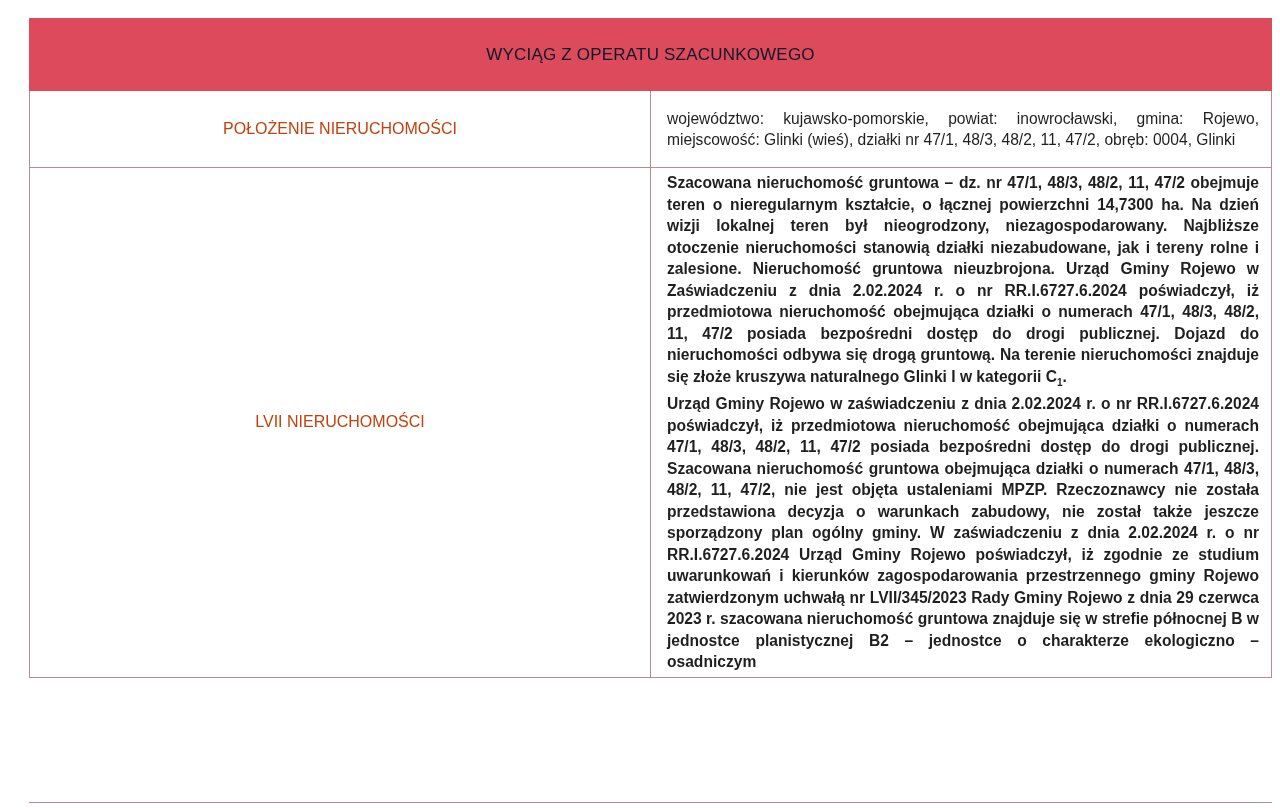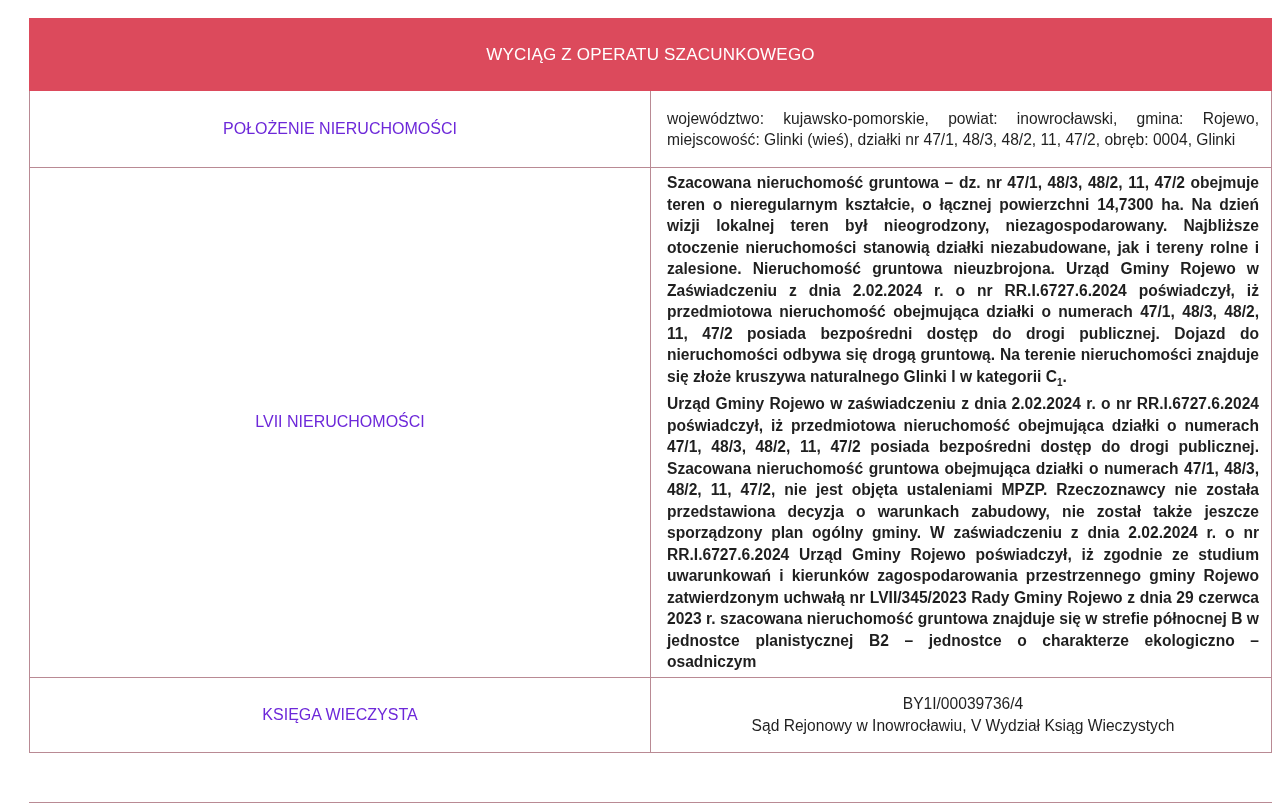--- a/index.html
+++ b/index.html
@@ -1,23 +1,23 @@
 <!DOCTYPE html>
 <html><head>
 <meta charset="utf-8">
 <style>
   html, body { margin: 0; padding: 0; background: #ffffff; }
   body { width: 1280px; height: 808px; overflow: hidden; position: relative;
          font-family: "Liberation Sans", "DejaVu Sans", sans-serif; color: #1e1e1e; }
   .doc-table { position: absolute; left: 29px; top: 18px; width: 1243px;
                border-collapse: collapse; table-layout: fixed; }
   .doc-table td { border: 1px solid #b98a94; vertical-align: middle; }
-  .header-cell { background: #dc4a5c; color: #ffffff; height: 69px; text-align: center;
+  .header-cell { background: #dc4a5c; color: #0f172a; height: 69px; text-align: center;
                  font-size: 17px; letter-spacing: 0.2px; border-color: #dc4a5c !important; }
-  .label-cell { width: 363px; text-align: center; font-size: 16px; color: #6d28d9; padding: 0 6px; }
+  .label-cell { width: 363px; text-align: center; font-size: 16px; color: #c2410c; padding: 0 6px; }
   .value-cell { padding: 4px 12px 4px 16px; font-size: 15.6px; line-height: 21.5px;
                 text-align: justify; color: #1f1f1f; }
   .value-cell p { margin: 0; font-weight: bold; }
   .row-location td { height: 68px; }
   .row-kw td { height: 66px; }
   .center { text-align: center; }
   sub { font-size: 10px; }
   .bottom-edge { position: absolute; left: 29px; top: 802px; width: 1243px; height: 6px;
                  border-top: 1px solid #b98a94; }
 </style>
@@ -33,22 +33,15 @@
     <td class="label-cell">POŁOŻENIE NIERUCHOMOŚCI</td>
     <td class="value-cell">województwo: kujawsko-pomorskie, powiat: inowrocławski, gmina: Rojewo, miejscowość: Glinki (wieś),  działki nr 47/1, 48/3, 48/2, 11, 47/2, obręb: 0004, Glinki</td>
   </tr>
   <tr class="row-description">
     <td class="label-cell">LVII NIERUCHOMOŚCI</td>
     <td class="value-cell">
       <p><span>Szacowana nieruchomość gruntowa – dz. nr 47/1, 48/3, 48/2, 11, 47/2 obejmuje teren o nieregularnym kształcie, o łącznej powierzchni 14,7300 ha. Na dzień wizji lokalnej teren był nieogrodzony, niezagospodarowany. Najbliższe otoczenie nieruchomości stanowią działki niezabudowane, jak i tereny rolne i zalesione. Nieruchomość gruntowa nieuzbrojona. Urząd Gminy Rojewo w Zaświadczeniu z dnia 2.02.2024 r. o nr RR.I.6727.6.2024 poświadczył, iż przedmiotowa nieruchomość obejmująca działki o numerach 47/1, 48/3, 48/2, 11, 47/2 posiada bezpośredni dostęp do drogi publicznej. Dojazd do nieruchomości odbywa się drogą gruntową.  Na terenie nieruchomości znajduje się złoże kruszywa naturalnego Glinki I w kategorii C</span><sub>1</sub><span>.</span></p>
       <p>Urząd Gminy Rojewo w zaświadczeniu z dnia 2.02.2024 r. o nr RR.I.6727.6.2024 poświadczył, iż przedmiotowa nieruchomość obejmująca działki o numerach 47/1, 48/3, 48/2, 11, 47/2 posiada bezpośredni dostęp do drogi publicznej. Szacowana nieruchomość gruntowa obejmująca działki o numerach 47/1, 48/3, 48/2, 11, 47/2, nie jest objęta ustaleniami MPZP. Rzeczoznawcy nie została przedstawiona decyzja o warunkach zabudowy, nie został także jeszcze sporządzony plan ogólny gminy.  W zaświadczeniu z dnia 2.02.2024 r. o nr RR.I.6727.6.2024 Urząd Gminy Rojewo poświadczył, iż zgodnie ze studium uwarunkowań i kierunków zagospodarowania przestrzennego gminy Rojewo zatwierdzonym uchwałą nr LVII/345/2023 Rady Gminy Rojewo z dnia 29 czerwca 2023 r. szacowana nieruchomość gruntowa znajduje się w strefie północnej B w jednostce planistycznej B2 – jednostce o charakterze ekologiczno – osadniczym</p>
     </td>
   </tr>
-  <tr class="row-kw">
-    <td class="label-cell">KSIĘGA WIECZYSTA</td>
-    <td class="value-cell center">
-      <div>BY1I/00039736/4</div>
-      <div>Sąd Rejonowy w Inowrocławiu, V  Wydział Ksiąg Wieczystych</div>
-    </td>
-  </tr>
 </tbody>
   </table>
 <div class="bottom-edge"></div>
 
 </body></html>

